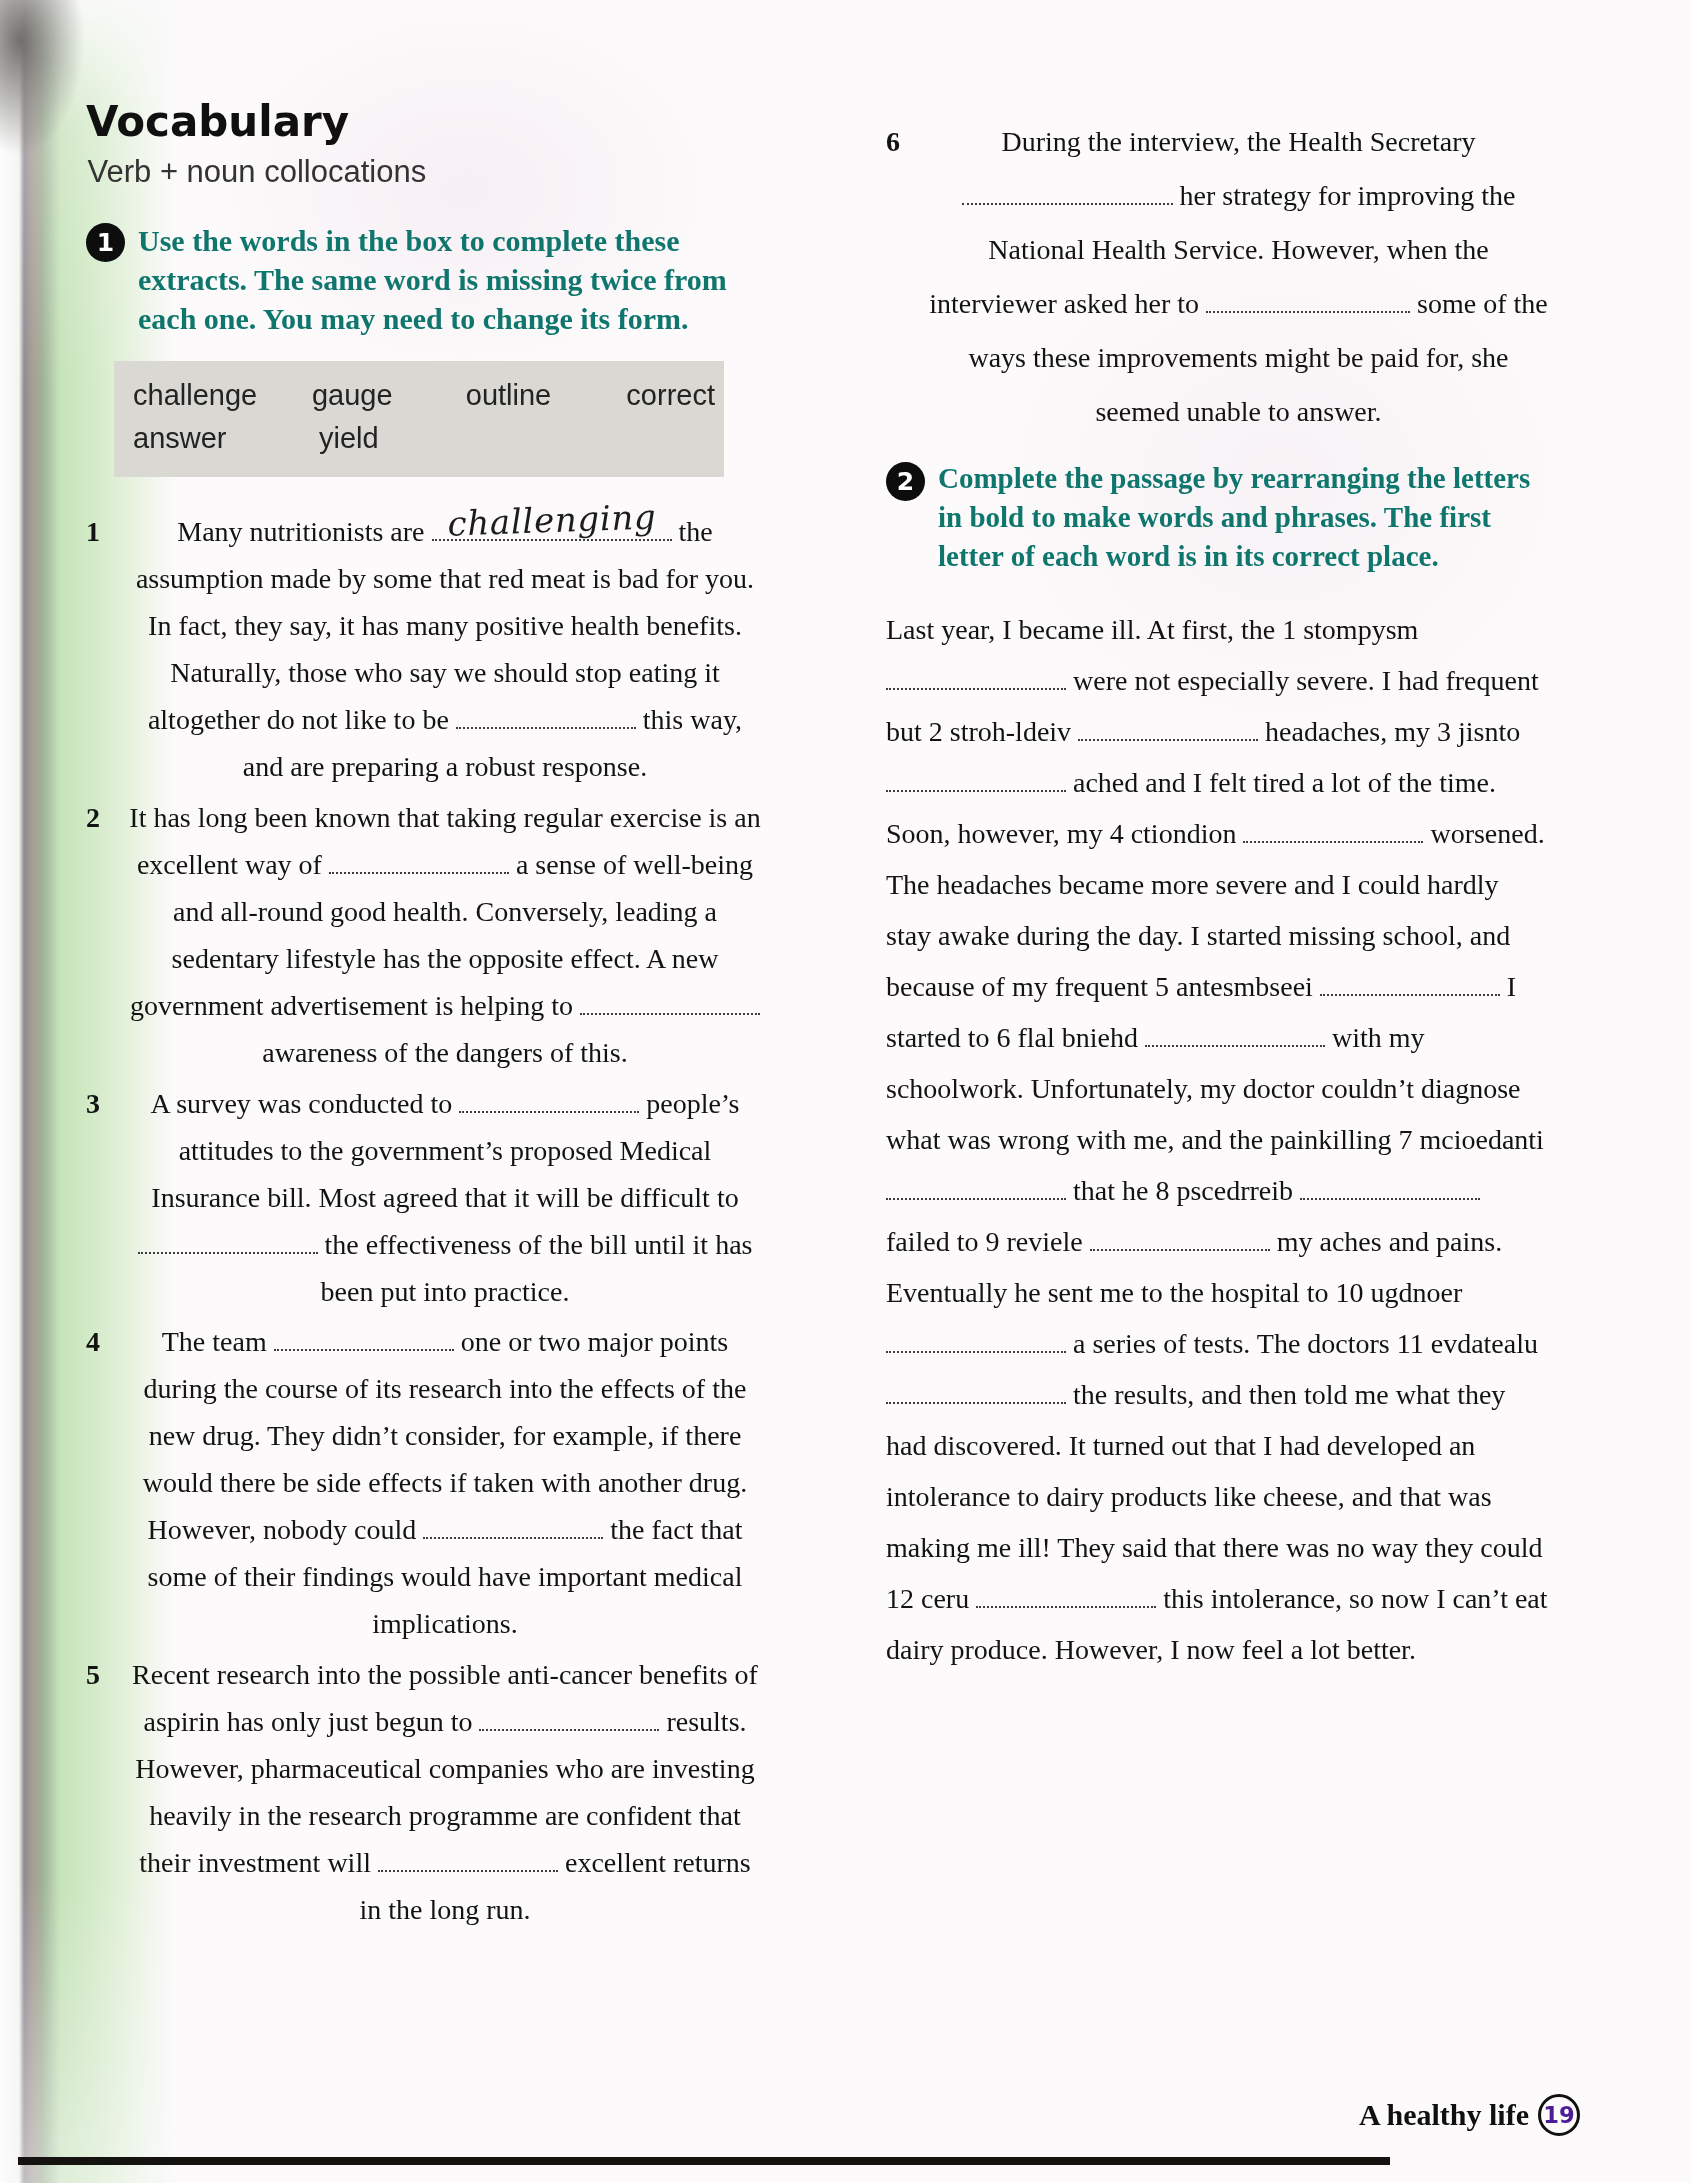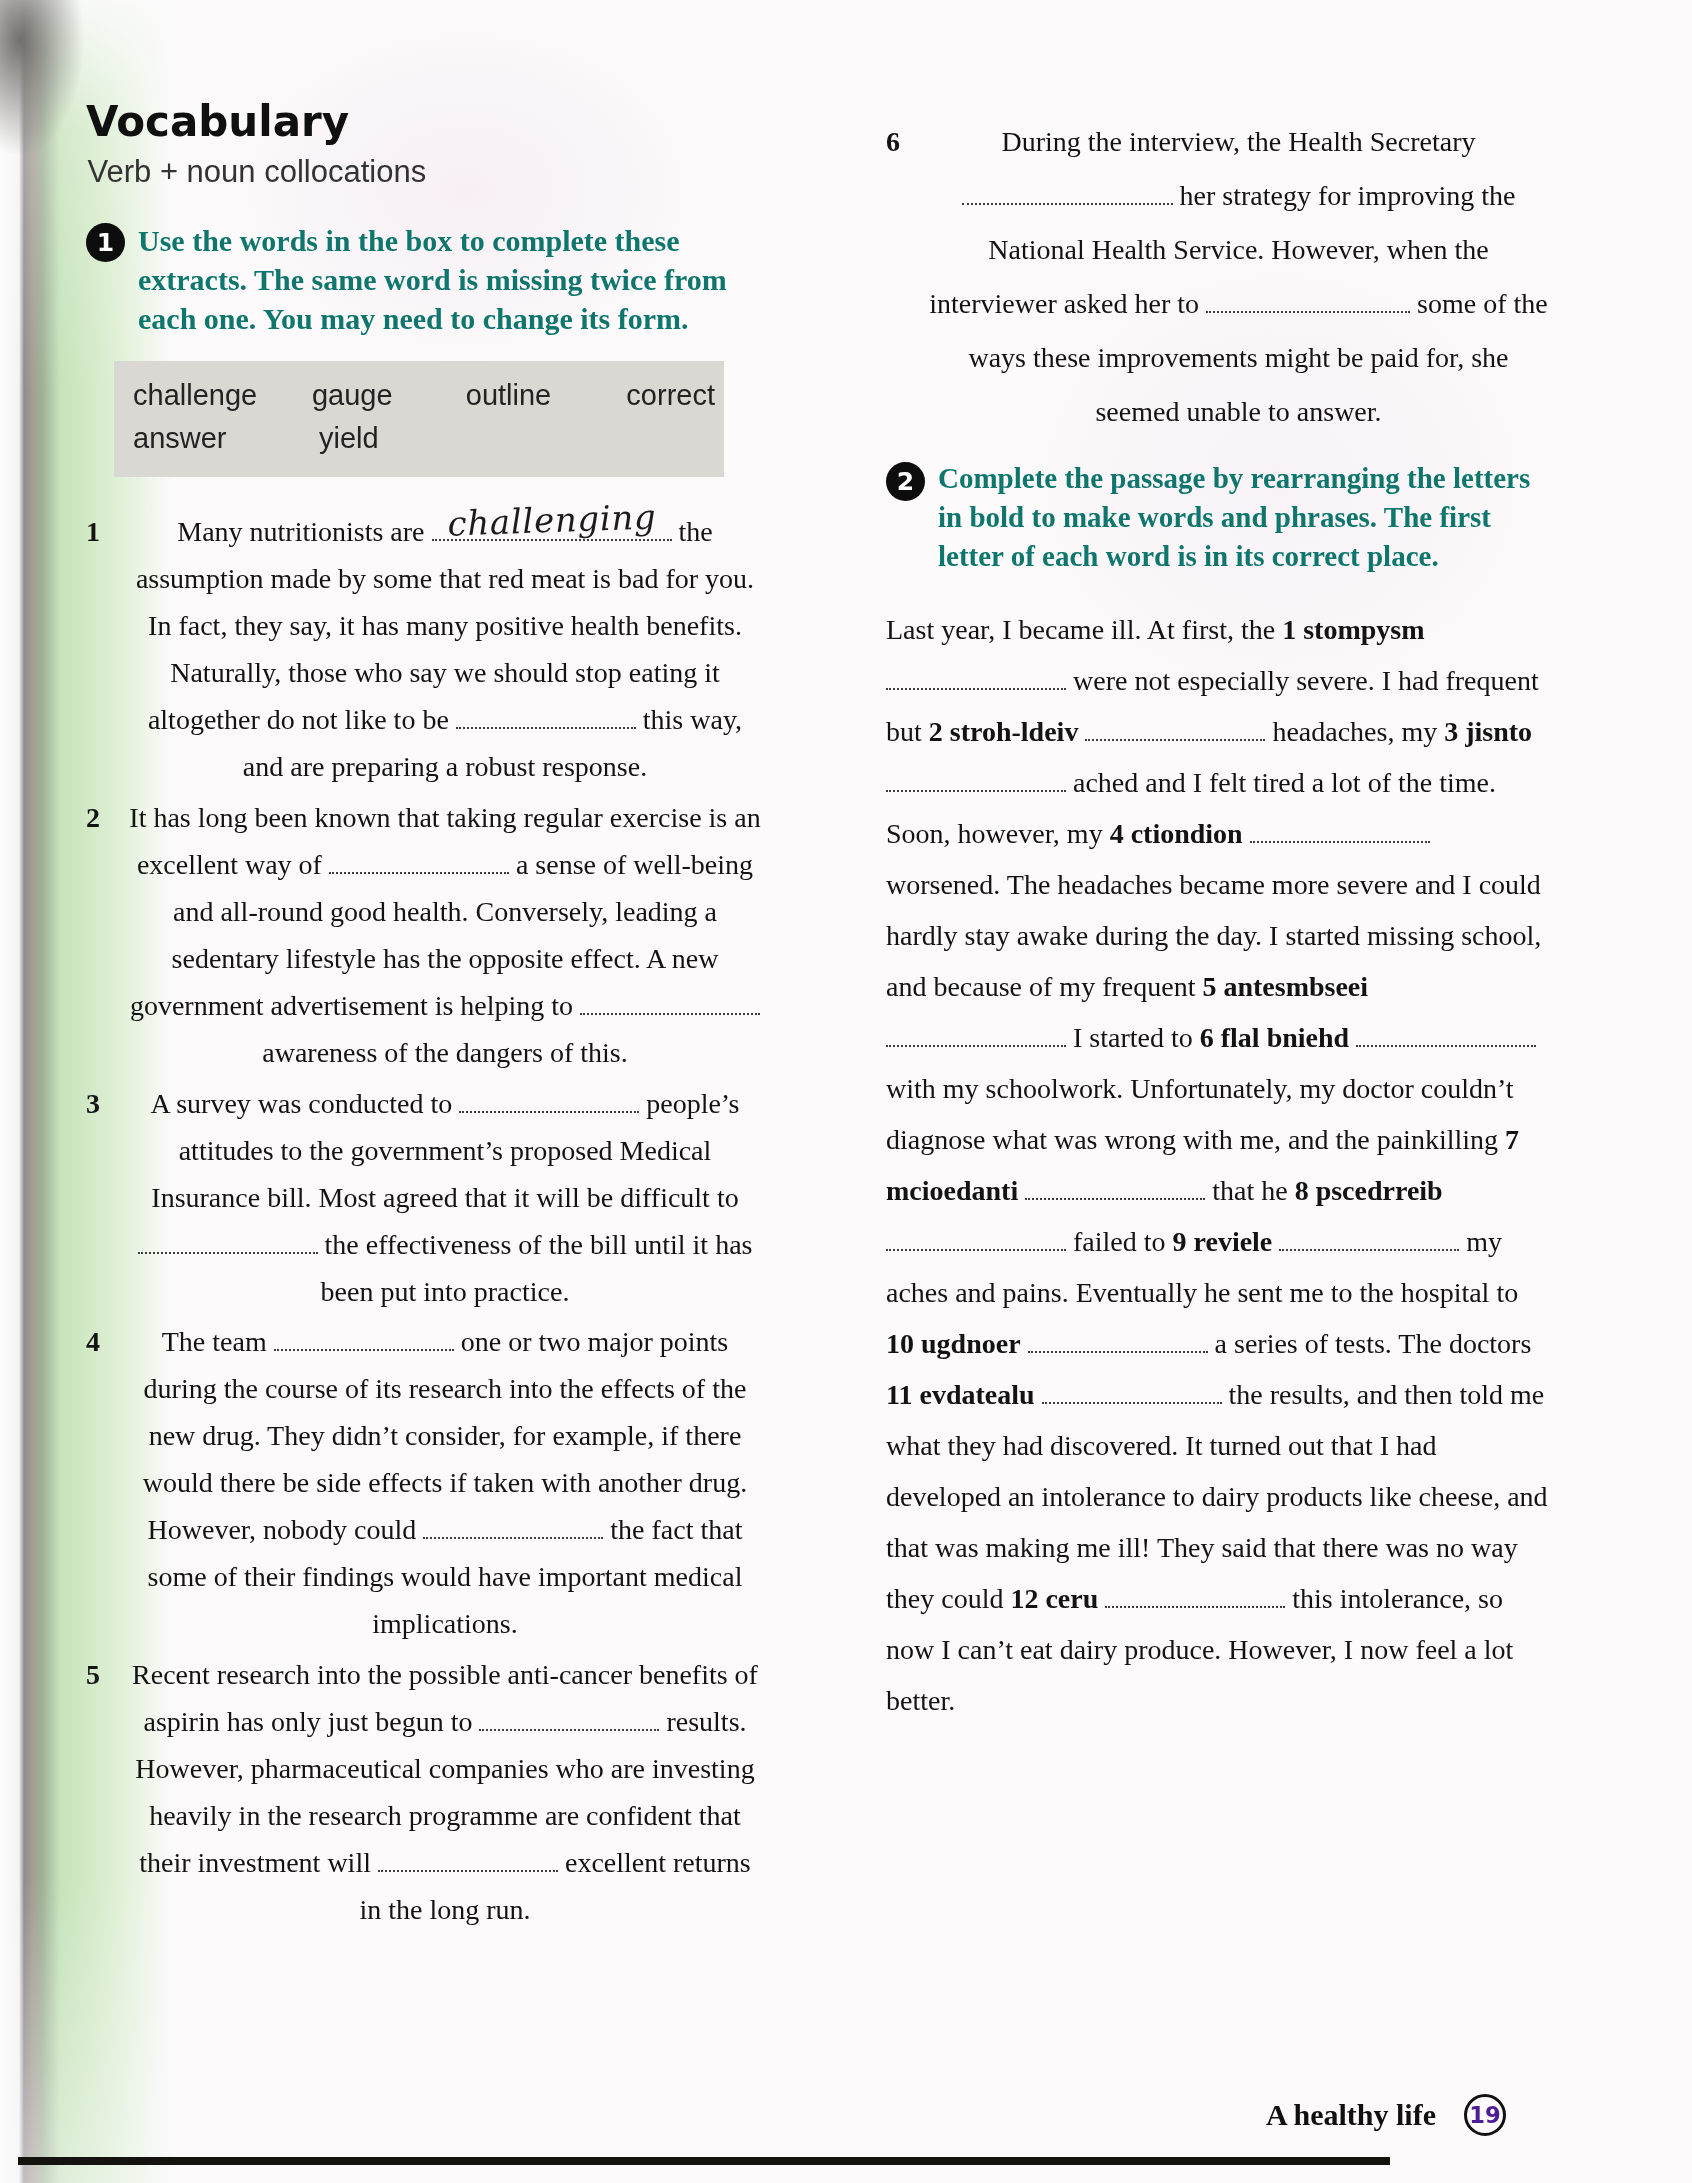--- a/index.html
+++ b/index.html
@@ -84,21 +84,21 @@
   .item.item6 .item-body { width: 623px; }
   h1.kv-title { margin-top: 22px; }
   .col-right .ex-header { margin-top: 20.4px; }
   .col-right .ex-instructions { font-size: 29px; line-height: 39px; width: 620px; }
   .passage {
     margin-top: 28px;
     width: 664px;
     font: 400 28px/51px "Liberation Serif", serif;
     color: #131313;
   }
-  .passage strong.anagram, .item strong.anagram { font-weight: 700; }
+  .passage strong.anagram, .item strong.anagram { font-weight: 400; }
 
   
   .blank {
     display: inline-block;
     width: 180px;
     height: 0.78em;
     border-bottom: 2.9px dotted #3c3c3c;
     position: relative;
   }
   .hand {
@@ -108,22 +108,22 @@
     font-family: "DejaVu Serif", serif;
     font-style: italic;
     font-size: 34px;
     color: #1c1c1c;
     white-space: nowrap;
     letter-spacing: 0.7px;
   }
 
   
   .footer {
-    position: absolute; left: 1266px; top: 2094px;
-    display: flex; align-items: center; gap: 28px;
+    position: absolute; left: 1359px; top: 2094px;
+    display: flex; align-items: center; gap: 9px;
   }
   .footer-title { font: 700 30px "Liberation Serif", serif; color: #101010; }
   .page-circle {
     width: 42px; height: 42px;
     border: 3.6px solid #111111; border-radius: 50%;
     display: flex; align-items: center; justify-content: center;
     font: 700 22.6px "DejaVu Sans", sans-serif; color: #4c1d95;
     box-sizing: border-box;
   }
   .bottom-rule {

